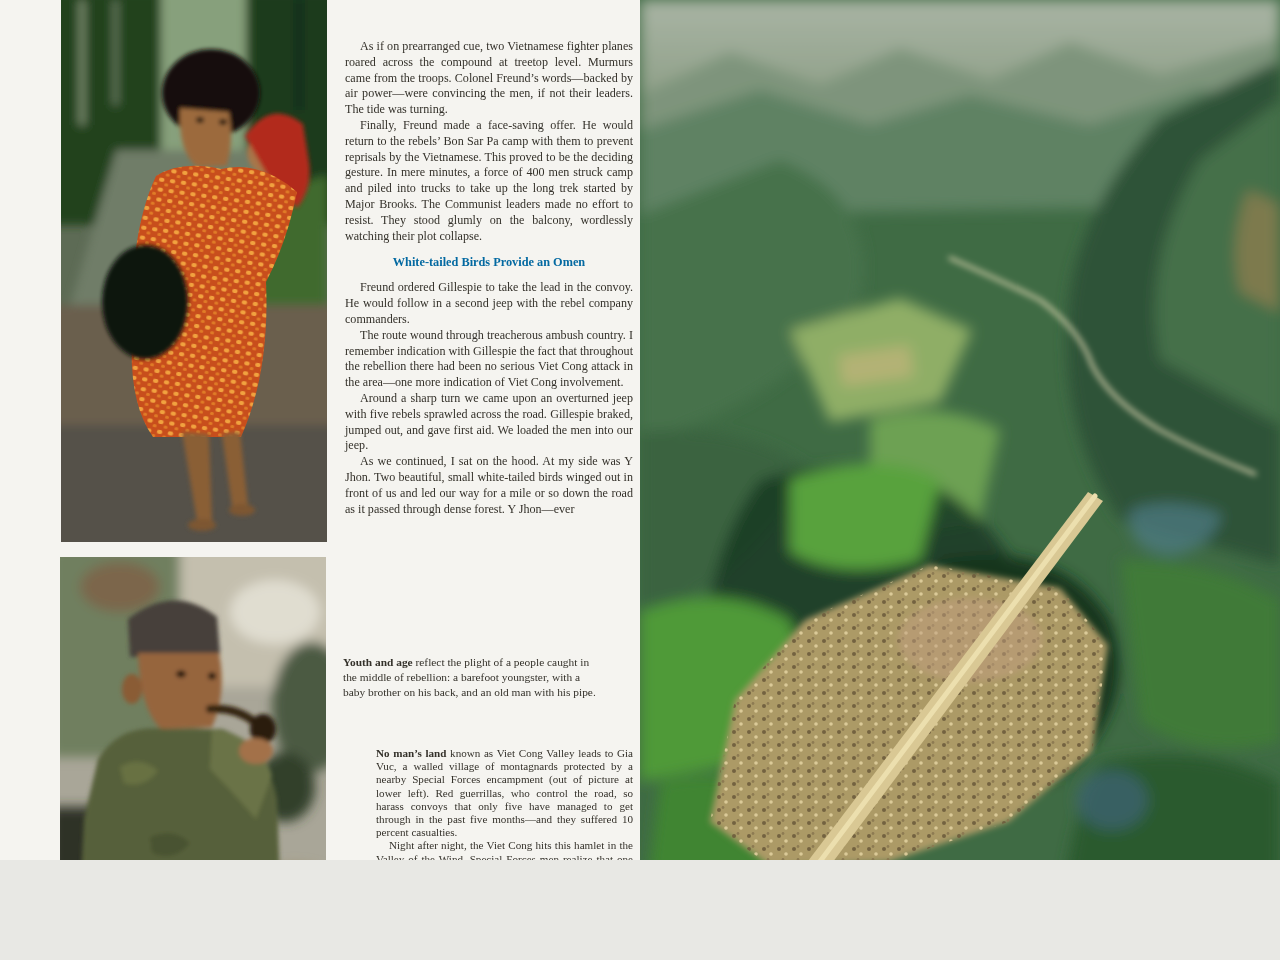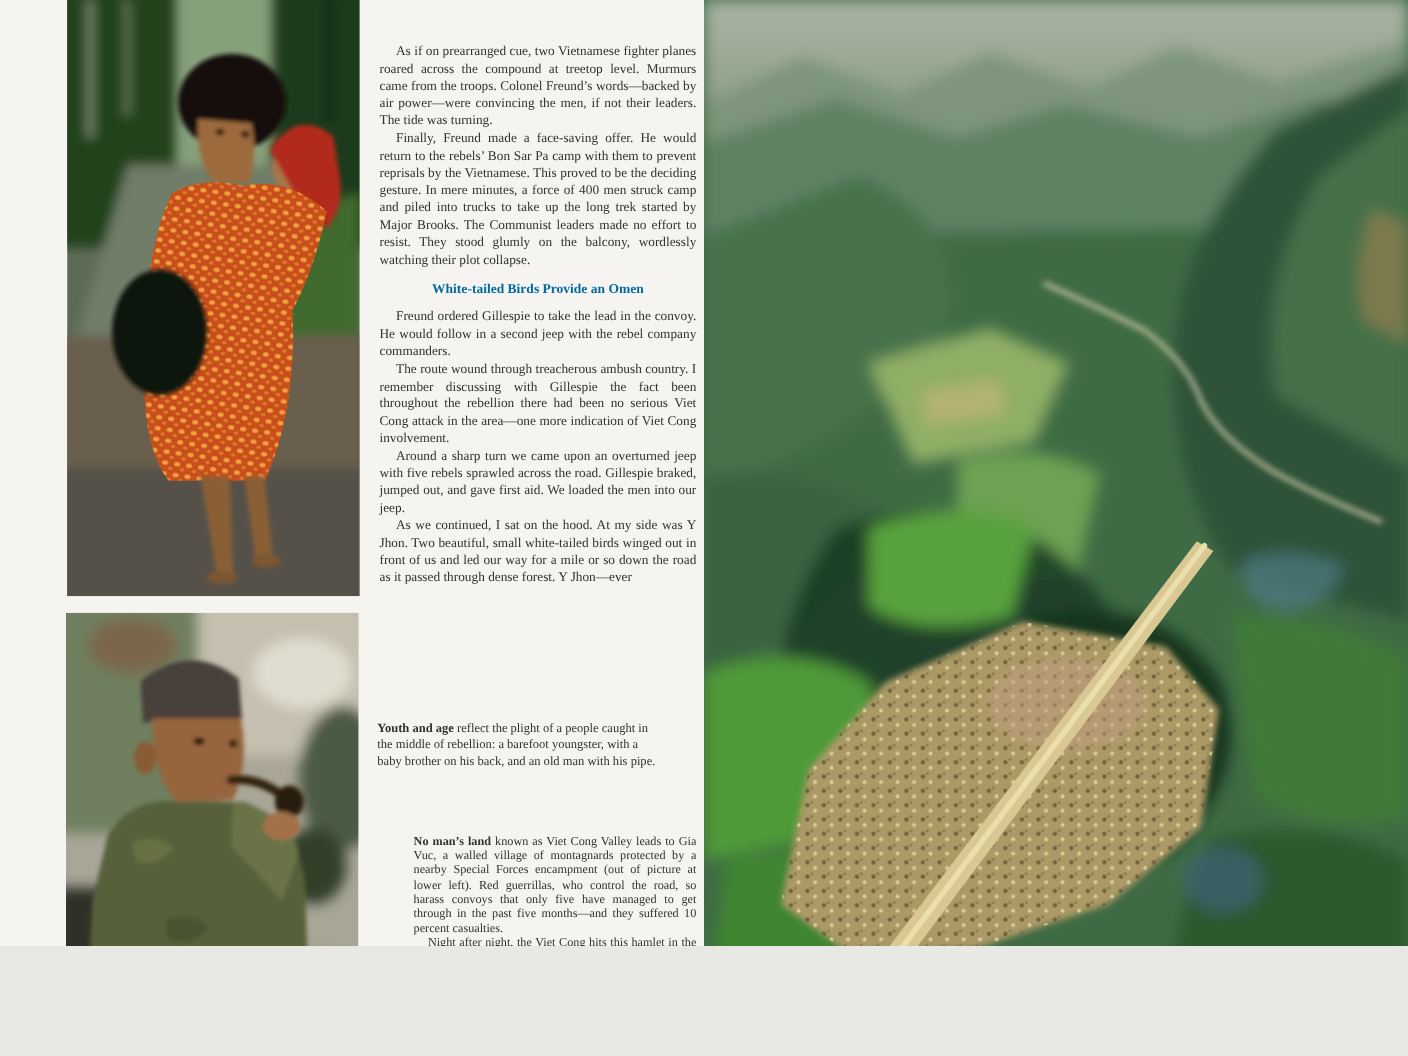--- a/index.html
+++ b/index.html
@@ -14,21 +14,21 @@
   .column{position:absolute;left:345px;top:39px;width:288px;
           font-size:12.1px;line-height:15.8px;color:#34312a;text-align:justify;}
   .column p{margin:0;text-indent:15px;}
   .column h3{font-size:12.3px;line-height:15px;text-align:center;margin:11px 0 10px 0;
              font-weight:bold;color:#0369a1;}
   .caption{color:#34312a;}
   .caption .lead{font-weight:bold;}
   .caption-youth{position:absolute;left:343px;top:655px;width:256px;
                  font-size:11.4px;line-height:15px;text-align:left;}
   .caption-nml{position:absolute;left:376px;top:747px;width:257px;
-               font-size:11.1px;line-height:13.2px;text-align:justify;margin-top:12px;}
+               font-size:11.1px;line-height:13.2px;text-align:justify;}
   .caption-nml p{margin:0;}
   .caption-nml .p2{text-indent:13px;}
   .pagenum{position:absolute;left:58px;top:932px;font-family:"Liberation Sans",sans-serif;
            font-size:13px;color:#14532d;}
   .credit{position:absolute;left:150px;top:940px;width:180px;text-align:center;
           font-family:"Liberation Sans",sans-serif;font-size:5px;letter-spacing:.5px;
           color:#aaa59c;}
 </style>
 </head>
 <body>
@@ -118,21 +118,21 @@
         <ellipse cx="196" cy="194" rx="17" ry="13" fill="#a3714a"></ellipse>
       </g>
     </svg>
   </figure>
 
   <div class="column">
     <p>As if on prearranged cue, two Vietnamese fighter planes roared across the compound at treetop level. Murmurs came from the troops. Colonel Freund’s words—backed by air power—were convincing the men, if not their leaders. The tide was turning.</p>
     <p>Finally, Freund made a face-saving offer. He would return to the rebels’ Bon Sar Pa camp with them to prevent reprisals by the Vietnamese. This proved to be the deciding gesture. In mere minutes, a force of 400 men struck camp and piled into trucks to take up the long trek started by Major Brooks. The Communist leaders made no effort to resist. They stood glumly on the balcony, wordlessly watching their plot collapse.</p>
     <h3>White-tailed Birds Provide an Omen</h3>
     <p>Freund ordered Gillespie to take the lead in the convoy. He would follow in a second jeep with the rebel company commanders.</p>
-    <p>The route wound through treacherous ambush country. I remember discussing with Gillespie the fact been throughout the rebellion there had been no serious Viet Cong attack in the area—one more indication of Viet Cong involvement.</p>
+    <p>The route wound through treacherous ambush country. I remember indication with Gillespie the fact that throughout the rebellion there had been no serious Viet Cong attack in the area—one more indication of Viet Cong involvement.</p>
     <p>Around a sharp turn we came upon an overturned jeep with five rebels sprawled across the road. Gillespie braked, jumped out, and gave first aid. We loaded the men into our jeep.</p>
     <p>As we continued, I sat on the hood. At my side was Y Jhon. Two beautiful, small white-tailed birds winged out in front of us and led our way for a mile or so down the road as it passed through dense forest. Y Jhon—ever</p>
   </div>
 
   <div class="caption caption-youth">
     <span class="lead">Youth and age</span><span> reflect the plight of a people caught in the middle of rebellion: a barefoot youngster, with a baby brother on his back, and an old man with his pipe.</span>
   </div>
 
   <div class="caption caption-nml">
     <p><span class="lead">No man’s land</span><span> known as Viet Cong Valley leads to Gia Vuc, a walled village of montagnards protected by a nearby Special Forces encampment (out of picture at lower left). Red guerrillas, who control the road, so harass convoys that only five have managed to get through in the past five months—and they suffered 10 percent casualties.</span></p>

